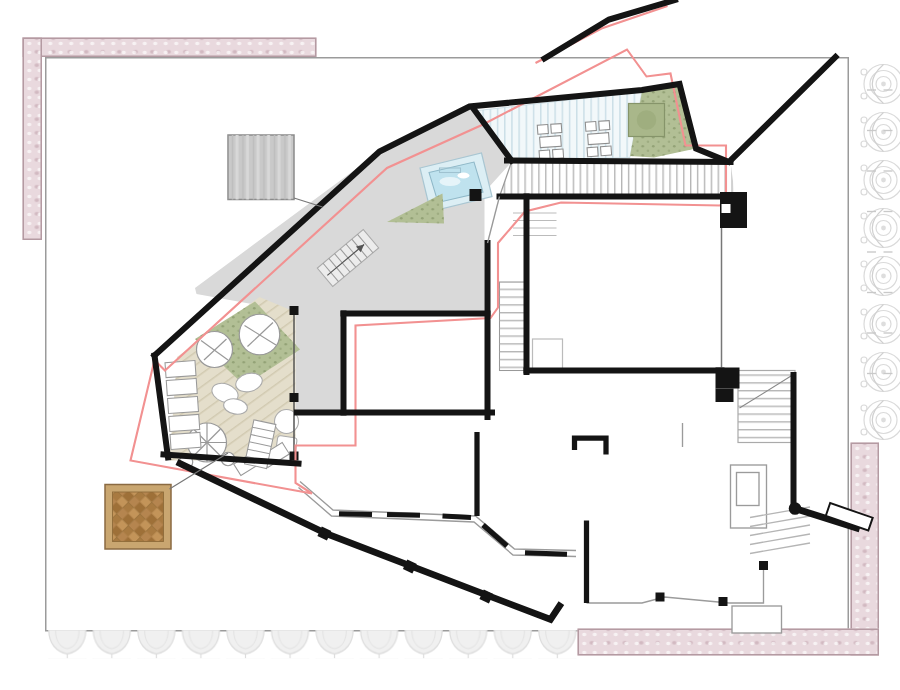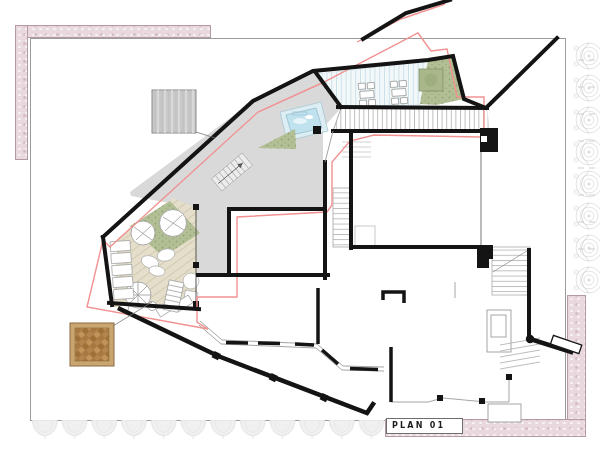--- a/index.html
+++ b/index.html
@@ -341,16 +341,13 @@
         <line x1="589" y1="168" x2="595" y2="168"></line>
       <line x1="578" y1="195" x2="584" y2="195"></line>
         <line x1="589" y1="195" x2="595" y2="195"></line>
       <line x1="578" y1="222" x2="584" y2="222"></line>
         <line x1="589" y1="222" x2="595" y2="222"></line>
       <line x1="578" y1="249" x2="584" y2="249"></line>
         <line x1="589" y1="249" x2="595" y2="249"></line>
     </g>
   </svg>
 
-  <div id="titlebox">
-    <span>PLAN 01</span>
-  </div>
 </div>
 
 </body></html>

